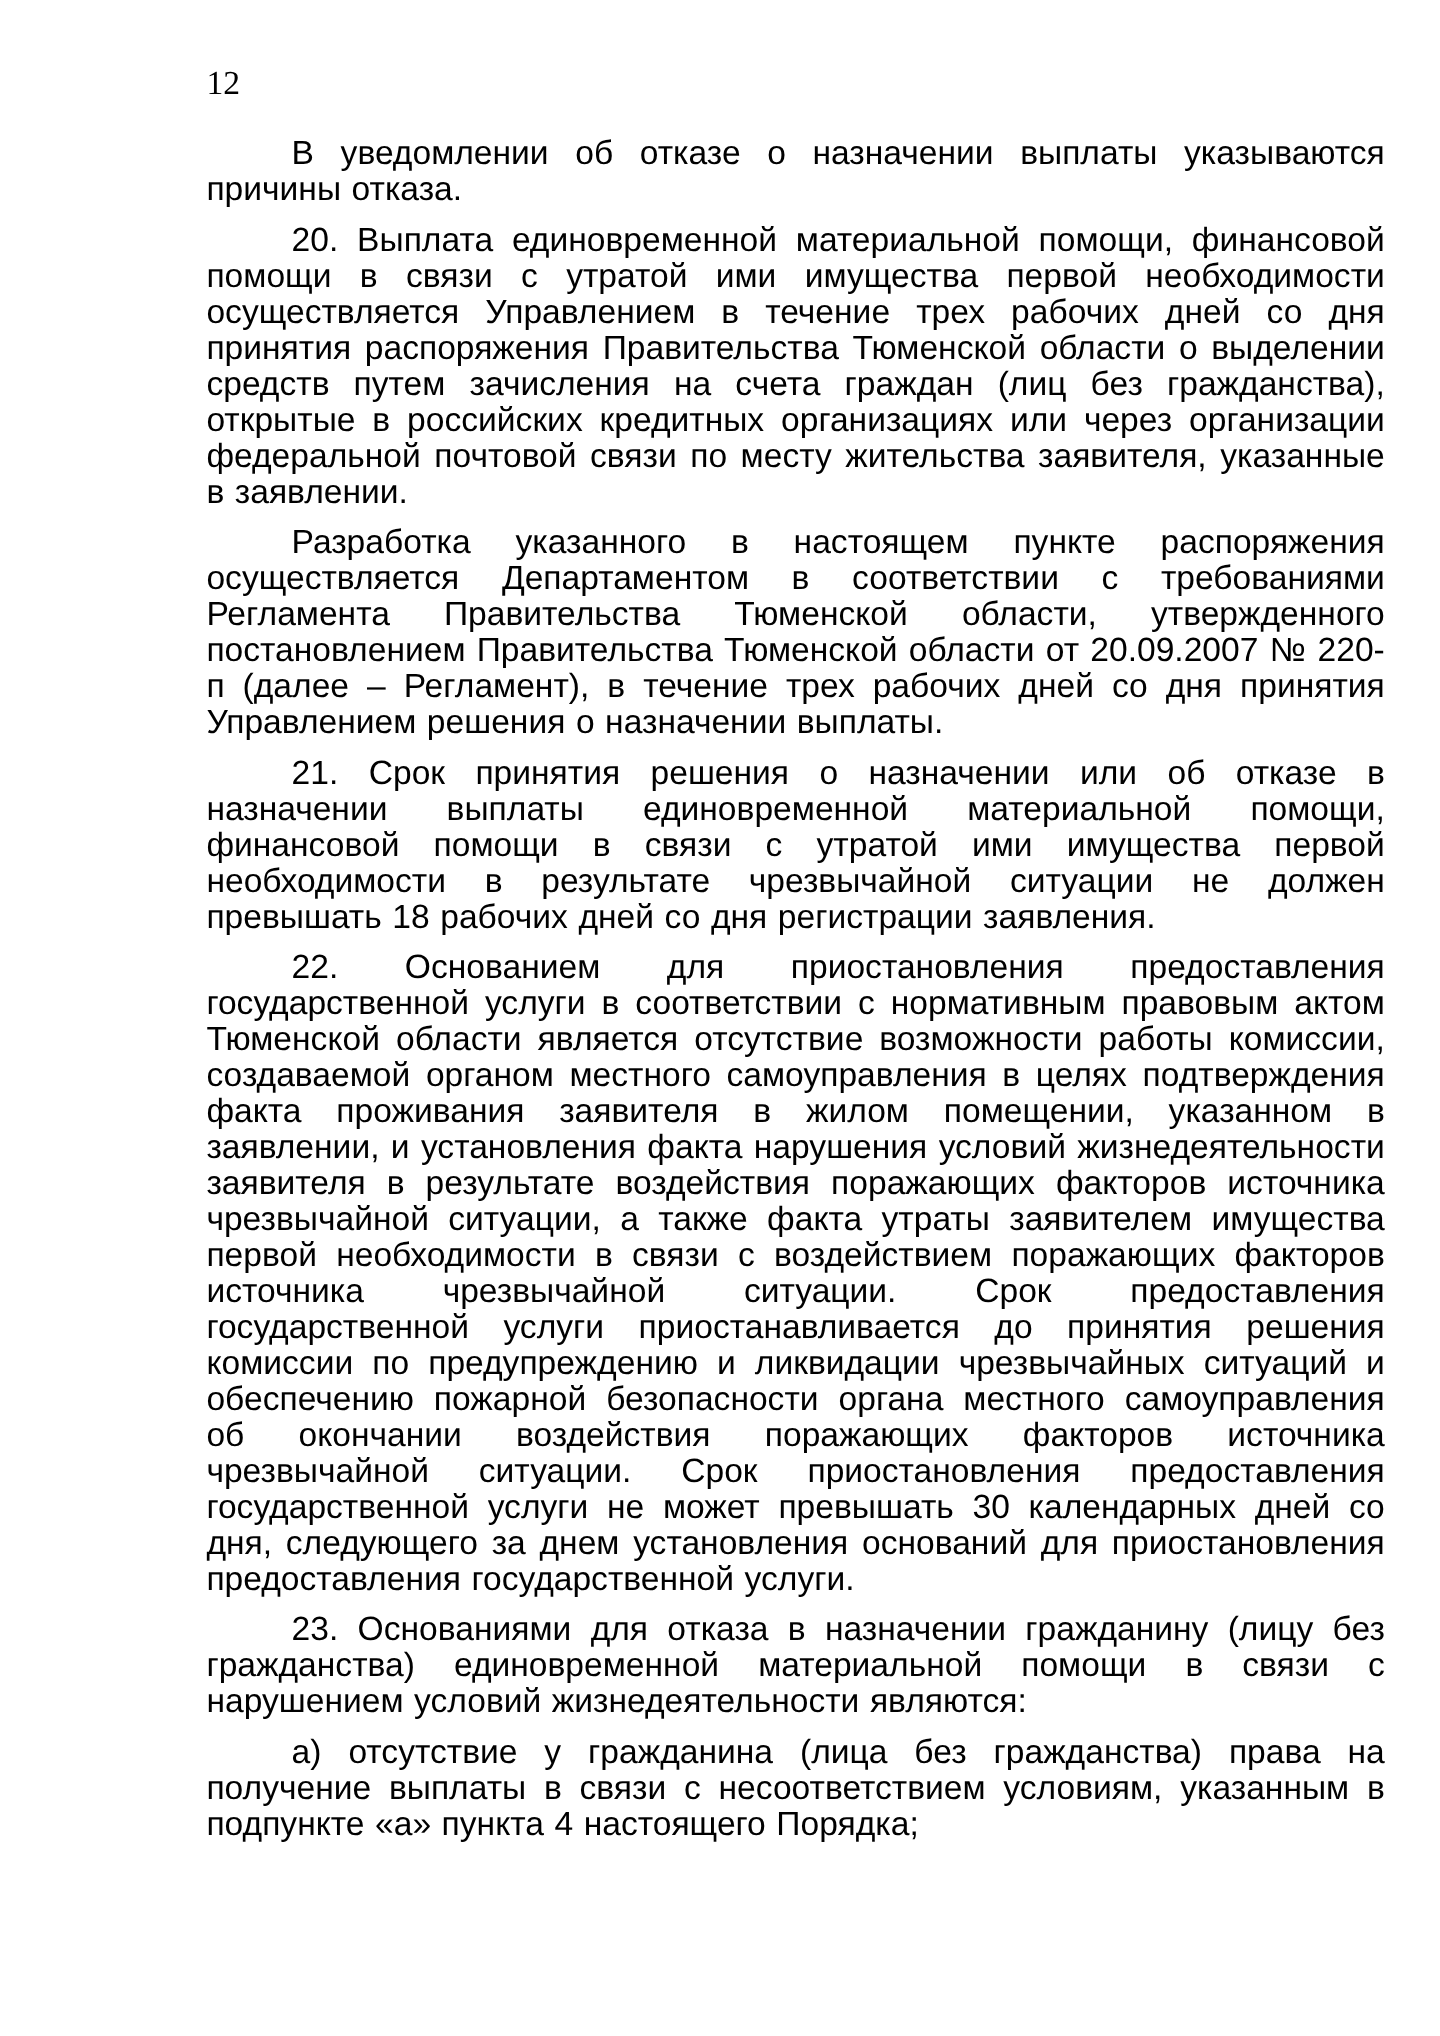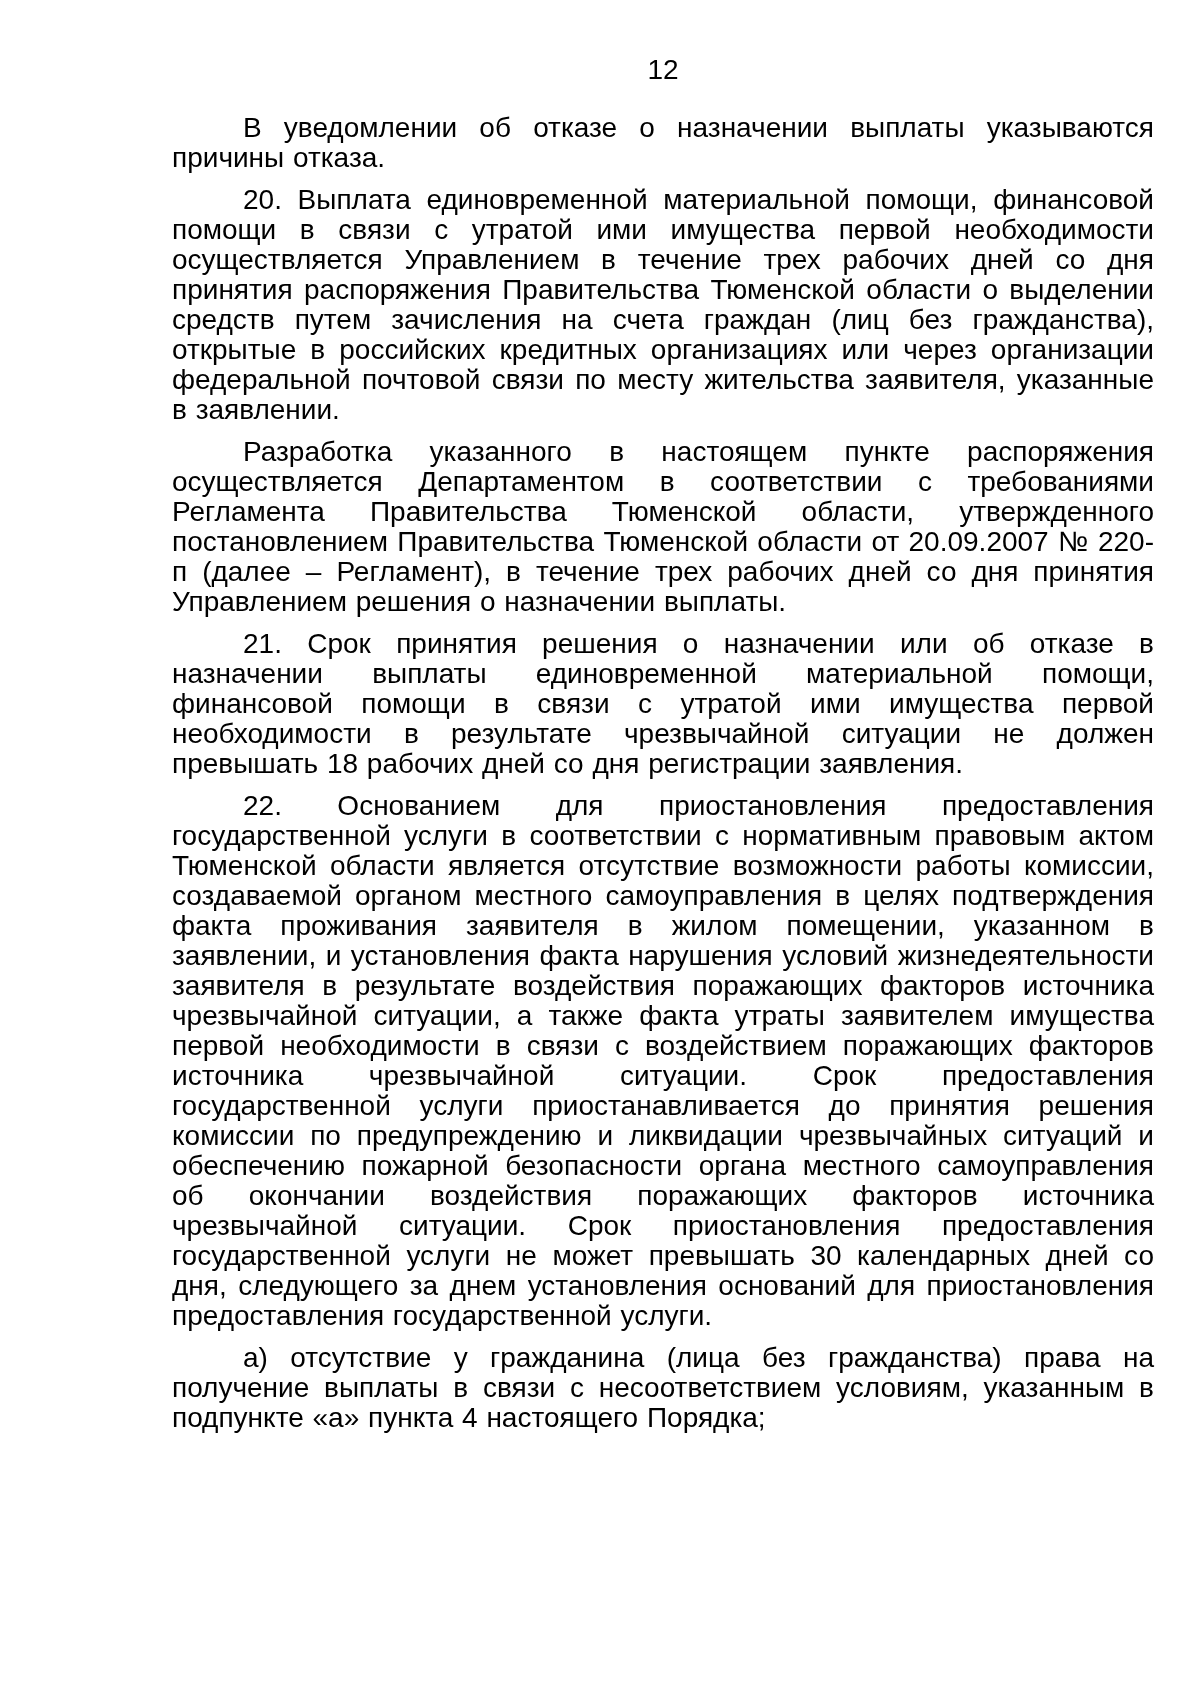--- a/index.html
+++ b/index.html
@@ -14,22 +14,22 @@
     box-sizing: border-box;
     background: #ffffff;
     color: #000000;
     font-family: "Liberation Sans", "DejaVu Sans", sans-serif;
     font-size: 28px;
     line-height: 30px;
     padding: 55px 46px 0 172px;
     overflow: hidden;
   }
   .page-number {
-    text-align: center;
     margin: 0 0 28px 0;
+    font-family: Liberation Serif, serif;
   }
   .doc-body {
     width: 100%;
   }
   .doc-paragraph {
     margin: 0 0 12px 0;
     text-align: justify;
     text-indent: 71px;
     word-spacing: 1px;
   }
@@ -39,15 +39,16 @@
 
 <div class="page">
   <div class="page-number">12</div>
 
   <div class="doc-body">
     <p class="doc-paragraph">В уведомлении об отказе о назначении выплаты указываются причины отказа.</p>
     <p class="doc-paragraph">20. Выплата единовременной материальной помощи, финансовой помощи в связи с утратой ими имущества первой необходимости осуществляется Управлением в течение трех рабочих дней со дня принятия распоряжения Правительства Тюменской области о выделении средств путем зачисления на счета граждан (лиц без гражданства), открытые в российских кредитных организациях или через организации федеральной почтовой связи по месту жительства заявителя, указанные в заявлении.</p>
     <p class="doc-paragraph">Разработка указанного в настоящем пункте распоряжения осуществляется Департаментом в соответствии с требованиями Регламента Правительства Тюменской области, утвержденного постановлением Правительства Тюменской области от 20.09.2007 № 220-п (далее – Регламент), в течение трех рабочих дней со дня принятия Управлением решения о назначении выплаты.</p>
     <p class="doc-paragraph">21. Срок принятия решения о назначении или об отказе в назначении выплаты единовременной материальной помощи, финансовой помощи в связи с утратой ими имущества первой необходимости в результате чрезвычайной ситуации не должен превышать 18 рабочих дней со дня регистрации заявления.</p>
     <p class="doc-paragraph">22. Основанием для приостановления предоставления государственной услуги в соответствии с нормативным правовым актом Тюменской области является отсутствие возможности работы комиссии, создаваемой органом местного самоуправления в целях подтверждения факта проживания заявителя в жилом помещении, указанном в заявлении, и установления факта нарушения условий жизнедеятельности заявителя в результате воздействия поражающих факторов источника  чрезвычайной ситуации, а также факта утраты заявителем имущества первой необходимости в связи с воздействием поражающих факторов источника чрезвычайной ситуации. Срок предоставления государственной услуги приостанавливается до принятия решения комиссии по предупреждению и ликвидации чрезвычайных ситуаций и обеспечению пожарной безопасности органа местного самоуправления об окончании воздействия поражающих факторов источника чрезвычайной ситуации. Срок приостановления предоставления государственной услуги не может превышать 30 календарных дней со дня, следующего за днем установления оснований для приостановления предоставления государственной услуги.</p>
+    <p class="doc-paragraph">23. Основаниями для отказа в назначении гражданину (лицу без гражданства) единовременной материальной помощи в связи с нарушением условий жизнедеятельности являются:</p>
     <p class="doc-paragraph">а) отсутствие у гражданина (лица без гражданства) права на получение выплаты в связи с несоответствием условиям, указанным в подпункте «а» пункта 4 настоящего Порядка;</p>
   </div>
 </div>
 
 </body></html>

